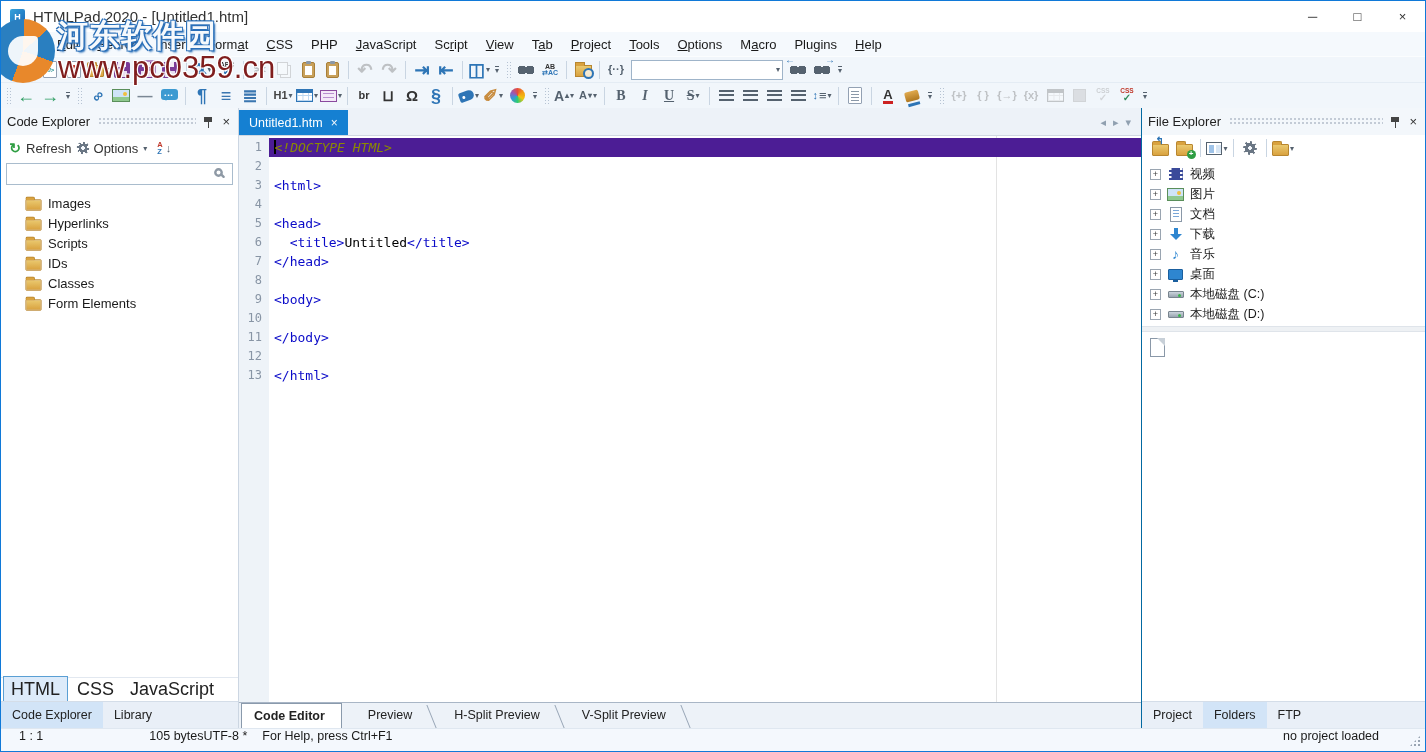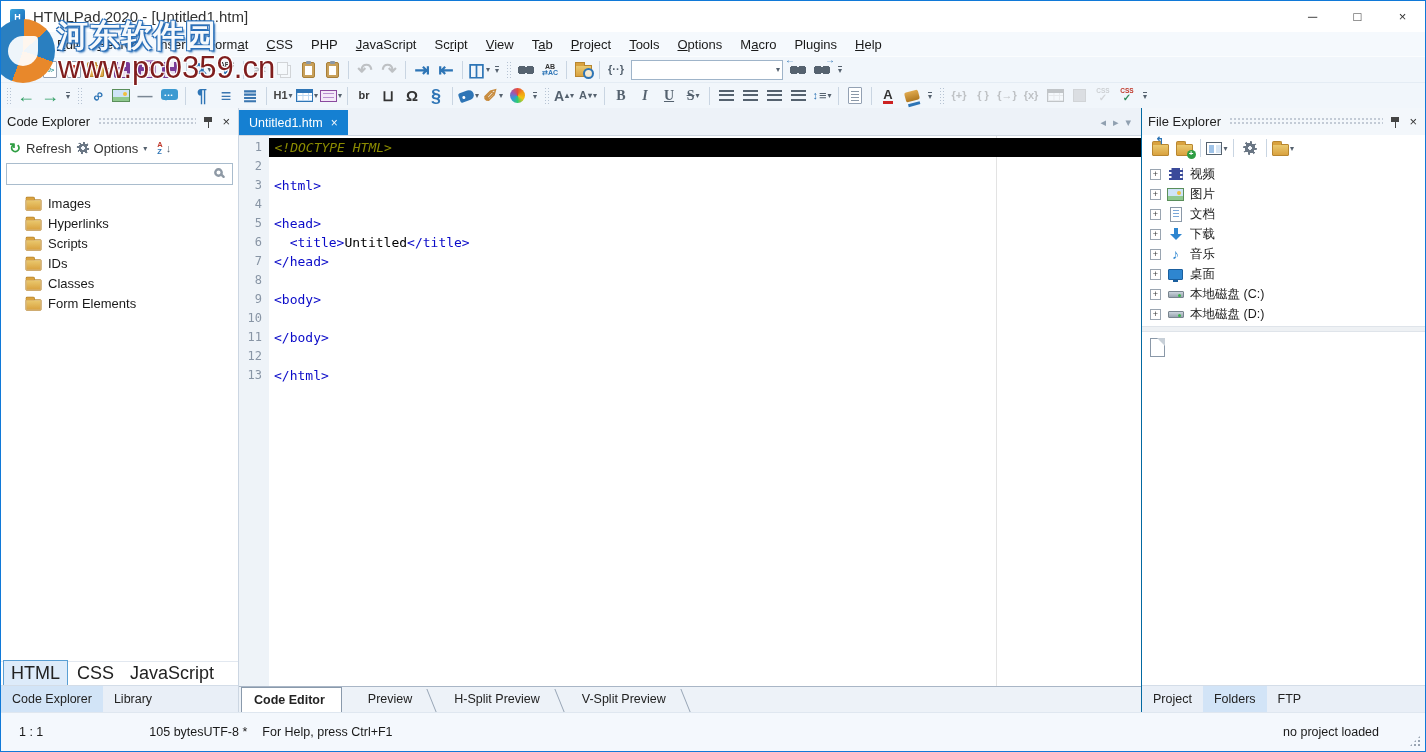--- a/index.html
+++ b/index.html
@@ -131,21 +131,21 @@
   .dtab{height:25px;background:#1580d2;color:#fff;font-size:12.5px;display:flex;align-items:center;padding:0 10px;gap:8px;margin-left:0}
   .dtab .x{font-size:12px;opacity:.95}
   .tabnav{margin-left:auto;display:flex;align-items:center;gap:7px;padding:0 10px 6px 0;color:#90a0b0;font-size:11px}
   .codewrap{flex:1;position:relative;overflow:hidden;background:#fff}
   .gutterbg{position:absolute;left:0;top:0;bottom:0;width:30px;background:#eef3f8}
   .marginline{position:absolute;left:757px;top:0;bottom:0;width:1px;background:#e3e3e3}
   .codelines{position:absolute;left:0;top:2px;right:0;font-family:"DejaVu Sans Mono","Liberation Mono",monospace;font-size:13px}
   .line{display:flex;height:19px;line-height:19px}
   .line .ln{width:30px;text-align:right;padding-right:7px;color:#8895a5;font-size:12px;background:#eef3f8}
   .line .lc{flex:1;white-space:pre;padding-left:5px;color:#000}
-  .line.cur .lc{background:#000000}
+  .line.cur .lc{background:#4c1d95}
   .caret{display:inline-block;width:1.5px;height:14px;background:#000;vertical-align:-2px;margin-right:-1px}
   .tag{color:#0a0ac8}
   .doctype{color:#8b8b00;font-style:italic}
   .text{color:#000}
   .viewtabs{height:26px;background:#edf2f8;border-top:1px solid #a9b6c6;display:flex;align-items:stretch;padding-left:2px;flex:0 0 auto}
   .vtab{position:relative;font-size:12.5px;color:#222;padding:5px 16px 0 12px;margin-right:14px}
   .vtab::after{content:"";position:absolute;right:-4px;top:2px;bottom:0;width:1px;background:#97a5b5;transform:skewX(22deg)}
   .vtab.on{background:#fff;border:1px solid #8a9aac;border-bottom:none;font-weight:bold}
   .vtab.on::after{background:transparent}
   
@@ -165,21 +165,21 @@
   .dl{width:4px;height:6px;background:#2e86d0;position:relative;margin-top:-6px}
   .dl::after{content:"";position:absolute;top:6px;left:-4px;border:6px solid transparent;border-top:6px solid #2e86d0}
   .note{color:#2e86d0;font-weight:bold;font-size:14px}
   .drv{width:16px;height:7px;background:linear-gradient(#ccd4dc,#98a4b0);border:1px solid #78848e;border-radius:1px;position:relative}
   .drv::after{content:"";position:absolute;right:2px;top:2px;width:3px;height:3px;border-radius:50%;background:#39b54a}
   .fxdivider{height:6px;background:#eef1f4;border-top:1px solid #dfe4ea;border-bottom:1px solid #dfe4ea;margin-top:2px;flex:0 0 auto}
   .fxfiles{flex:1;background:#fff;padding:6px 0 0 8px}
   .docico{width:15px;height:19px;background:#fff;border:1px solid #8a98a8;position:relative}
   .docico::after{content:"";position:absolute;right:-1px;top:-1px;border:4px solid transparent;border-top-color:#c8d0d8;border-right-color:#c8d0d8}
   
-  .statusbar{height:39px;background:#f4f8fd;border-top:1px solid #dfe7f0;display:flex;align-items:center;font-size:12.5px;color:#1a1a1a;flex:0 0 auto;position:relative}
+  .statusbar{height:23px;background:#f4f8fd;border-top:1px solid #dfe7f0;display:flex;font-size:12.5px;color:#1a1a1a;flex:0 0 auto;position:relative}
   .st1{margin-left:18px}.st2{margin-left:106px}.st3{}.st4{margin-left:15px}
   .stright{margin-left:auto;margin-right:46px}
   .sgrip{position:absolute;right:4px;bottom:4px;width:12px;height:12px;background-image:radial-gradient(#98a4b2 1px,transparent 1px);background-size:4px 4px;clip-path:polygon(100% 0,100% 100%,0 100%)}
   
   .wm{position:absolute;left:0;top:14px;width:230px;height:72px;z-index:60;pointer-events:none}
   .wmlogo{position:absolute;left:-10px;top:4px;width:64px;height:64px;border-radius:50%;background:#2a7fc0;background:conic-gradient(from 200deg,#2a7fc0 0 45%,#e8882b 45% 58%,#2a7fc0 58% 75%,#e8882b 75% 100%)}
   .wmlogo::after{content:"";position:absolute;inset:17px;background:rgba(255,255,255,.92);border-radius:50% 4px 50% 50%}
   .wmt1{position:absolute;left:56px;top:0;font-size:31px;font-weight:bold;letter-spacing:1px;color:#f6f9fc;
     text-shadow:1px 1px 0 #2a6fb8,-1px -1px 0 #2a6fb8,1px -1px 0 #2a6fb8,-1px 1px 0 #2a6fb8,2px 2px 2px #2a6fb8}
   .wmt2{position:absolute;left:57px;top:35px;font-size:31px;font-weight:normal;color:#7f1d1d;

